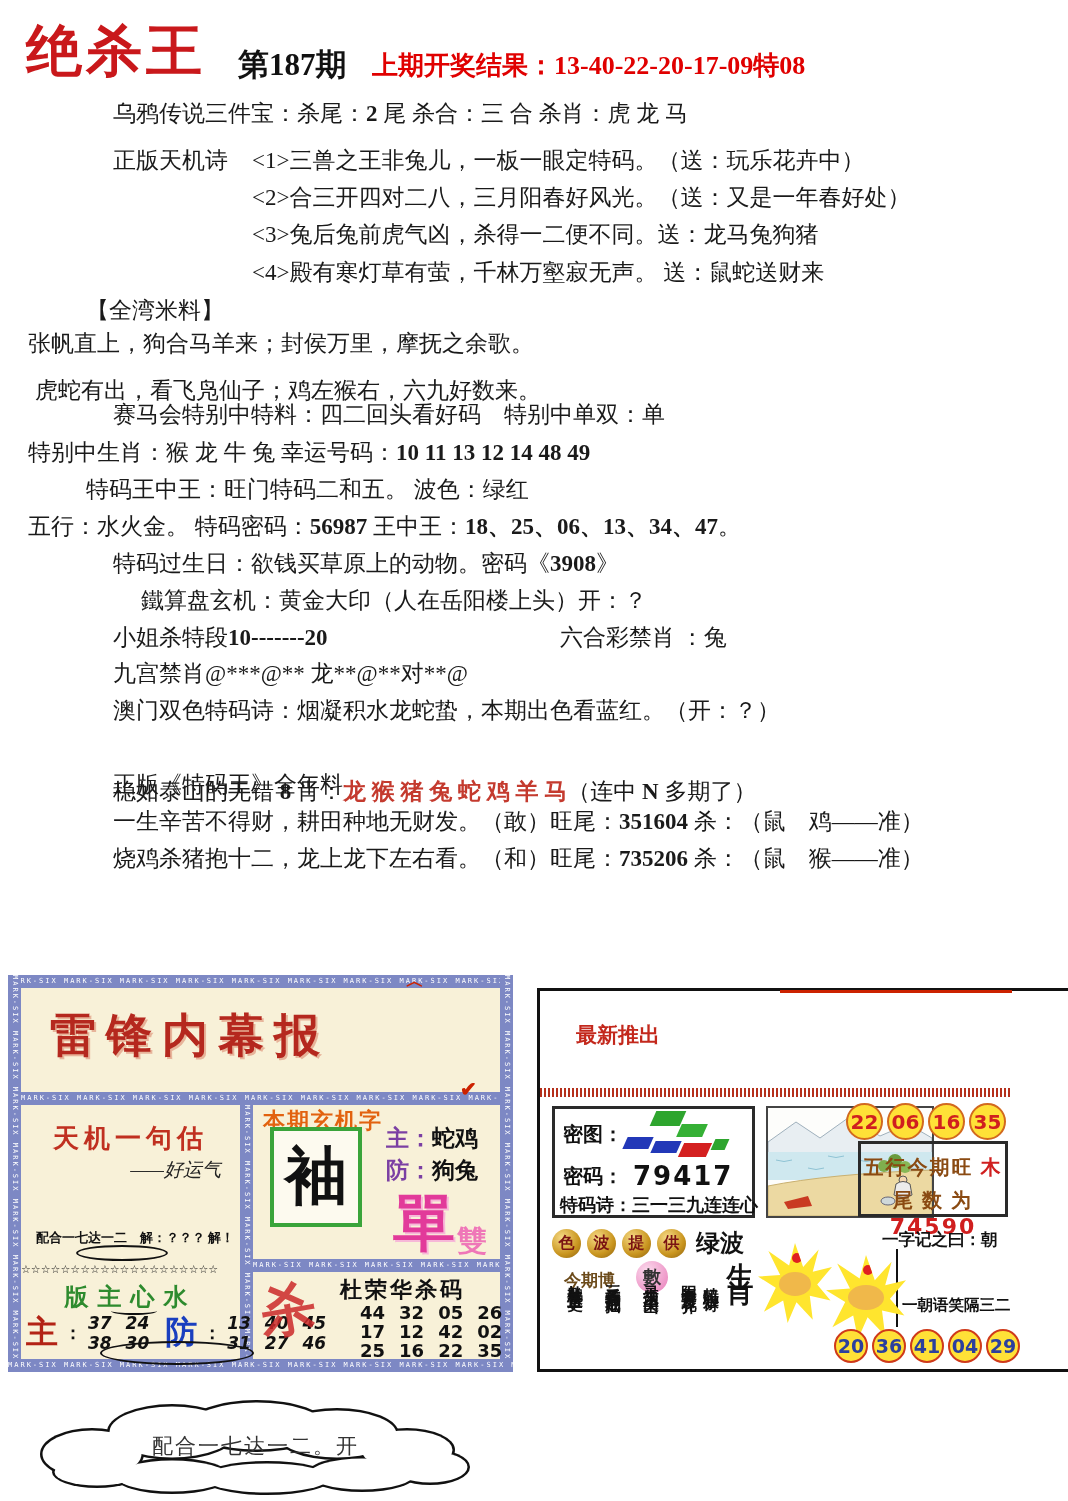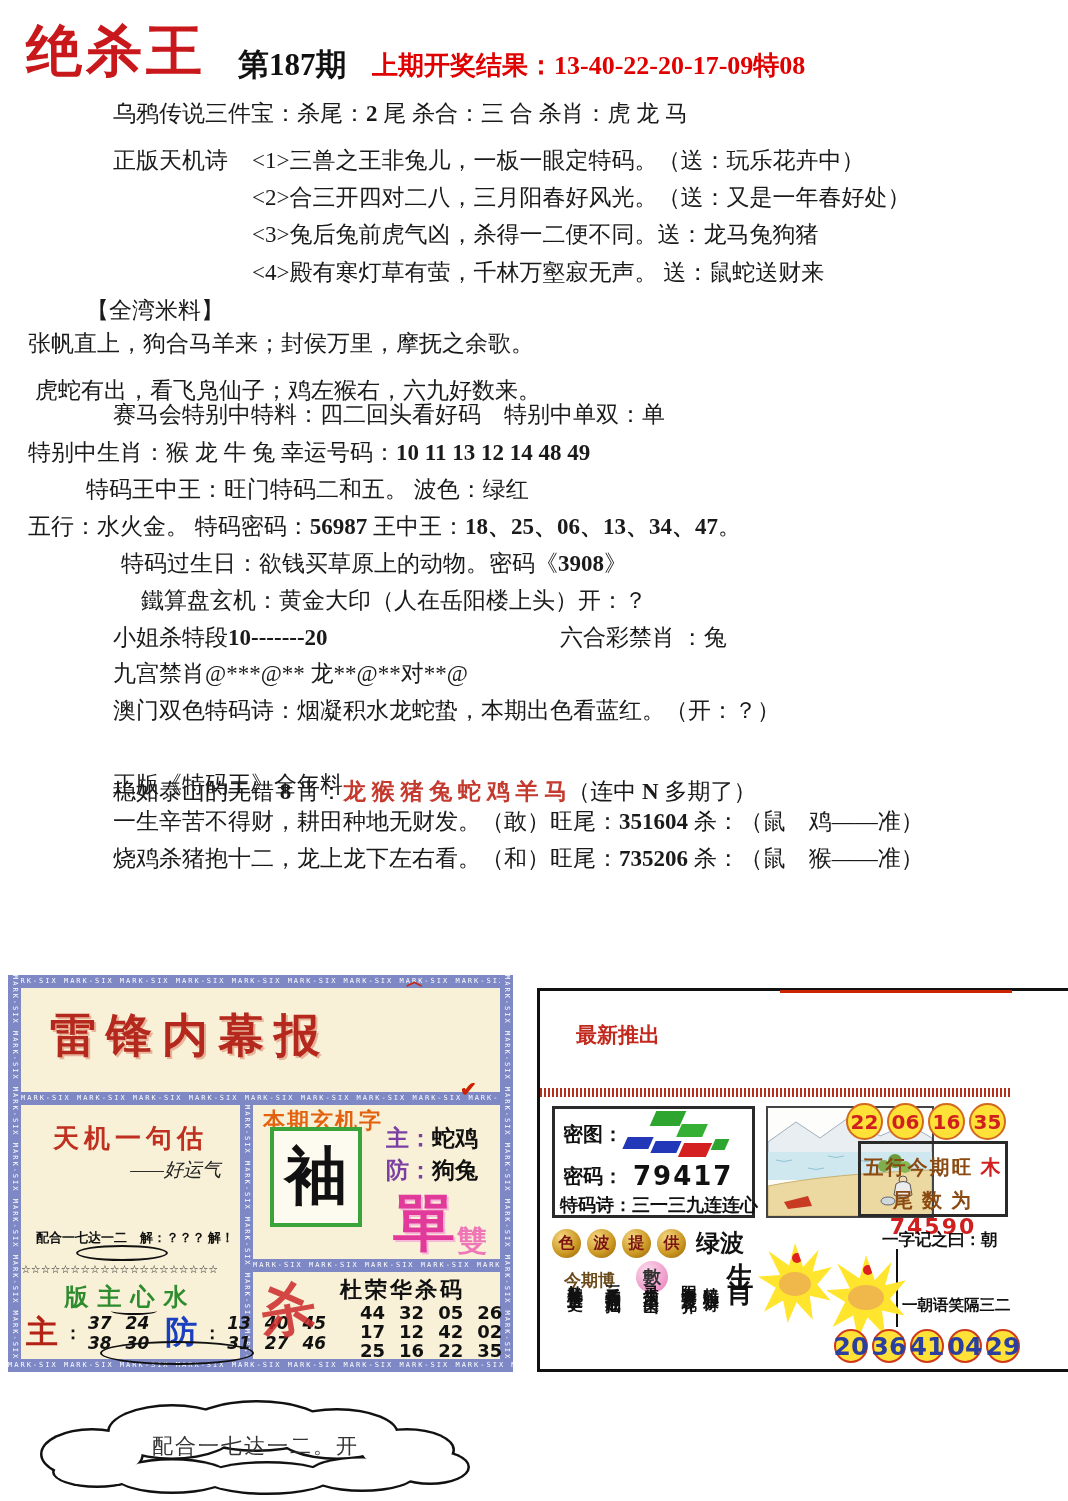--- a/index.html
+++ b/index.html
@@ -62,21 +62,21 @@
   .mitu-box{left:12px;top:115px;width:203px;height:112px;border:3px solid #2a2a2a;box-sizing:border-box;}
   .mitu-lab{position:absolute;font-size:20px;font-weight:bold;}
   .blk{position:absolute;transform:skewX(-24deg);}
   .mima-val{font-family:"DejaVu Sans",sans-serif;font-size:26px;font-weight:bold;letter-spacing:2px;}
   .shici{position:absolute;left:5px;top:84px;font-size:18px;font-weight:bold;white-space:nowrap;}
   .paint-box{left:226px;top:115px;width:168px;height:112px;border:2px solid #444;box-sizing:border-box;overflow:hidden;}
   .circ-row{display:flex;gap:4px;}
   .circ-row span{width:37px;height:37px;border-radius:50%;background:#ffe137;border:2px solid #d2691e;
                  color:#d01f1f;font-size:20px;font-weight:bold;font-family:"DejaVu Sans",sans-serif;
                  display:flex;align-items:center;justify-content:center;box-sizing:border-box;}
-  .circ-row.blue span{color:#2b3f9e;border-color:#cf3a1a;width:34px;height:34px;font-size:25px;}
+  .circ-row.blue span{color:#2b3f9e;border-color:#cf3a1a;width:34px;height:34px;font-size:19px;}
   .wuxing{left:318px;top:150px;width:150px;height:76px;border:3px solid #2a2a2a;box-sizing:border-box;
           text-align:center;font-weight:bold;color:#8a4a12;}
   .wuxing .l1{font-size:20px;margin-top:10px;letter-spacing:2px;}
   .wuxing .l2{font-size:20px;margin-top:6px;letter-spacing:2px;}
   .wuxing .red{color:#d01f1f;}
   .wuxing .num{font-family:"DejaVu Sans",sans-serif;font-size:22px;color:#d01f1f;}
   .sebo-row{left:12px;top:236px;display:flex;gap:6px;align-items:center;}
   .sebo-row span.coin{width:29px;height:29px;border-radius:50%;
         background:radial-gradient(circle at 35% 30%,#f6da85,#c9951f 60%,#8a5f10);
         color:#7a1212;font-size:16px;font-weight:bold;display:flex;align-items:center;justify-content:center;}
@@ -116,21 +116,21 @@
     <div class="tline" style="left: 252px; top: 182px;"><span>&lt;2&gt;合三开四对二八，三月阳春好风光。（送：又是一年春好处）</span></div>
     <div class="tline" style="left: 252px; top: 219px;"><span>&lt;3&gt;兔后兔前虎气凶，杀得一二便不同。送：龙马兔狗猪</span></div>
     <div class="tline" style="left: 252px; top: 257px;"><span>&lt;4&gt;殿有寒灯草有萤，千林万壑寂无声。 送：鼠蛇送财来</span></div>
     <div class="tline" style="left: 86px; top: 295px;"><span>【全湾米料】</span></div>
     <div class="tline" style="left: 28px; top: 328px;"><span>张帆直上，狗合马羊来；封侯万里，摩抚之余歌。</span></div>
     <div class="tline" style="left: 28px; top: 375px; margin-left: 7px;"><span>虎蛇有出，看飞凫仙子；鸡左猴右，六九好数来。</span></div>
     <div class="tline" style="left: 113px; top: 399px;"><span>赛马会特别中特料：四二回头看好码　特别中单双：单</span></div>
     <div class="tline" style="left: 28px; top: 437px;"><span>特别中生肖：猴 龙 牛 兔 幸运号码：</span><span class="b">10 11 13 12 14 48 49</span></div>
     <div class="tline" style="left: 86px; top: 474px;"><span>特码王中王：旺门特码二和五。 波色：绿红</span></div>
     <div class="tline" style="left: 28px; top: 511px;"><span>五行：水火金。 特码密码：</span><span class="b">56987</span><span> 王中王：</span><span class="b">18、25、06、13、34、47</span><span>。</span></div>
-    <div class="tline" style="left: 121px; top: 548px; text-align: center;"><span>特码过生日：欲钱买草原上的动物。密码《</span><span class="b">3908</span><span>》</span></div>
+    <div class="tline" style="left: 113px; top: 548px; text-align: center;"><span>特码过生日：欲钱买草原上的动物。密码《</span><span class="b">3908</span><span>》</span></div>
     <div class="tline" style="left: 113px; top: 585px; margin-left: 28px;"><span>鐵算盘玄机：黄金大印（人在岳阳楼上头）开：？</span></div>
     <div class="tline" style="left: 113px; top: 622px;"><span>小姐杀特段</span><span class="b">10-------20</span></div>
     <div class="tline" style="left: 560px; top: 622px;"><span>六合彩禁肖 ：兔</span></div>
     <div class="tline" style="left: 113px; top: 658px;"><span>九宫禁肖@***@** 龙**@**对**@</span></div>
     <div class="tline" style="left: 113px; top: 695px;"><span>澳门双色特码诗：烟凝积水龙蛇蛰，本期出色看蓝红。（开：？）</span></div>
     <div class="tline" style="left: 113px; top: 732px; margin-top: 44px;"><span>稳如泰山的无错 </span><span class="b">8</span><span> 肖：</span><span class="r">龙 猴 猪 兔 蛇 鸡 羊 马</span><span>（连中 </span><span class="b">N</span><span> 多期了）</span></div>
     <div class="tline" style="left: 113px; top: 769px;"><span>正版《特码王》全年料</span></div>
     <div class="tline" style="left: 113px; top: 806px;"><span>一生辛苦不得财，耕田种地无财发。（敢）旺尾：</span><span class="b">351604</span><span> 杀：（鼠　鸡——准）</span></div>
     <div class="tline" style="left: 113px; top: 843px;"><span>烧鸡杀猪抱十二，龙上龙下左右看。（和）旺尾：</span><span class="b">735206</span><span> 杀：（鼠　猴——准）</span></div>
   </div>

